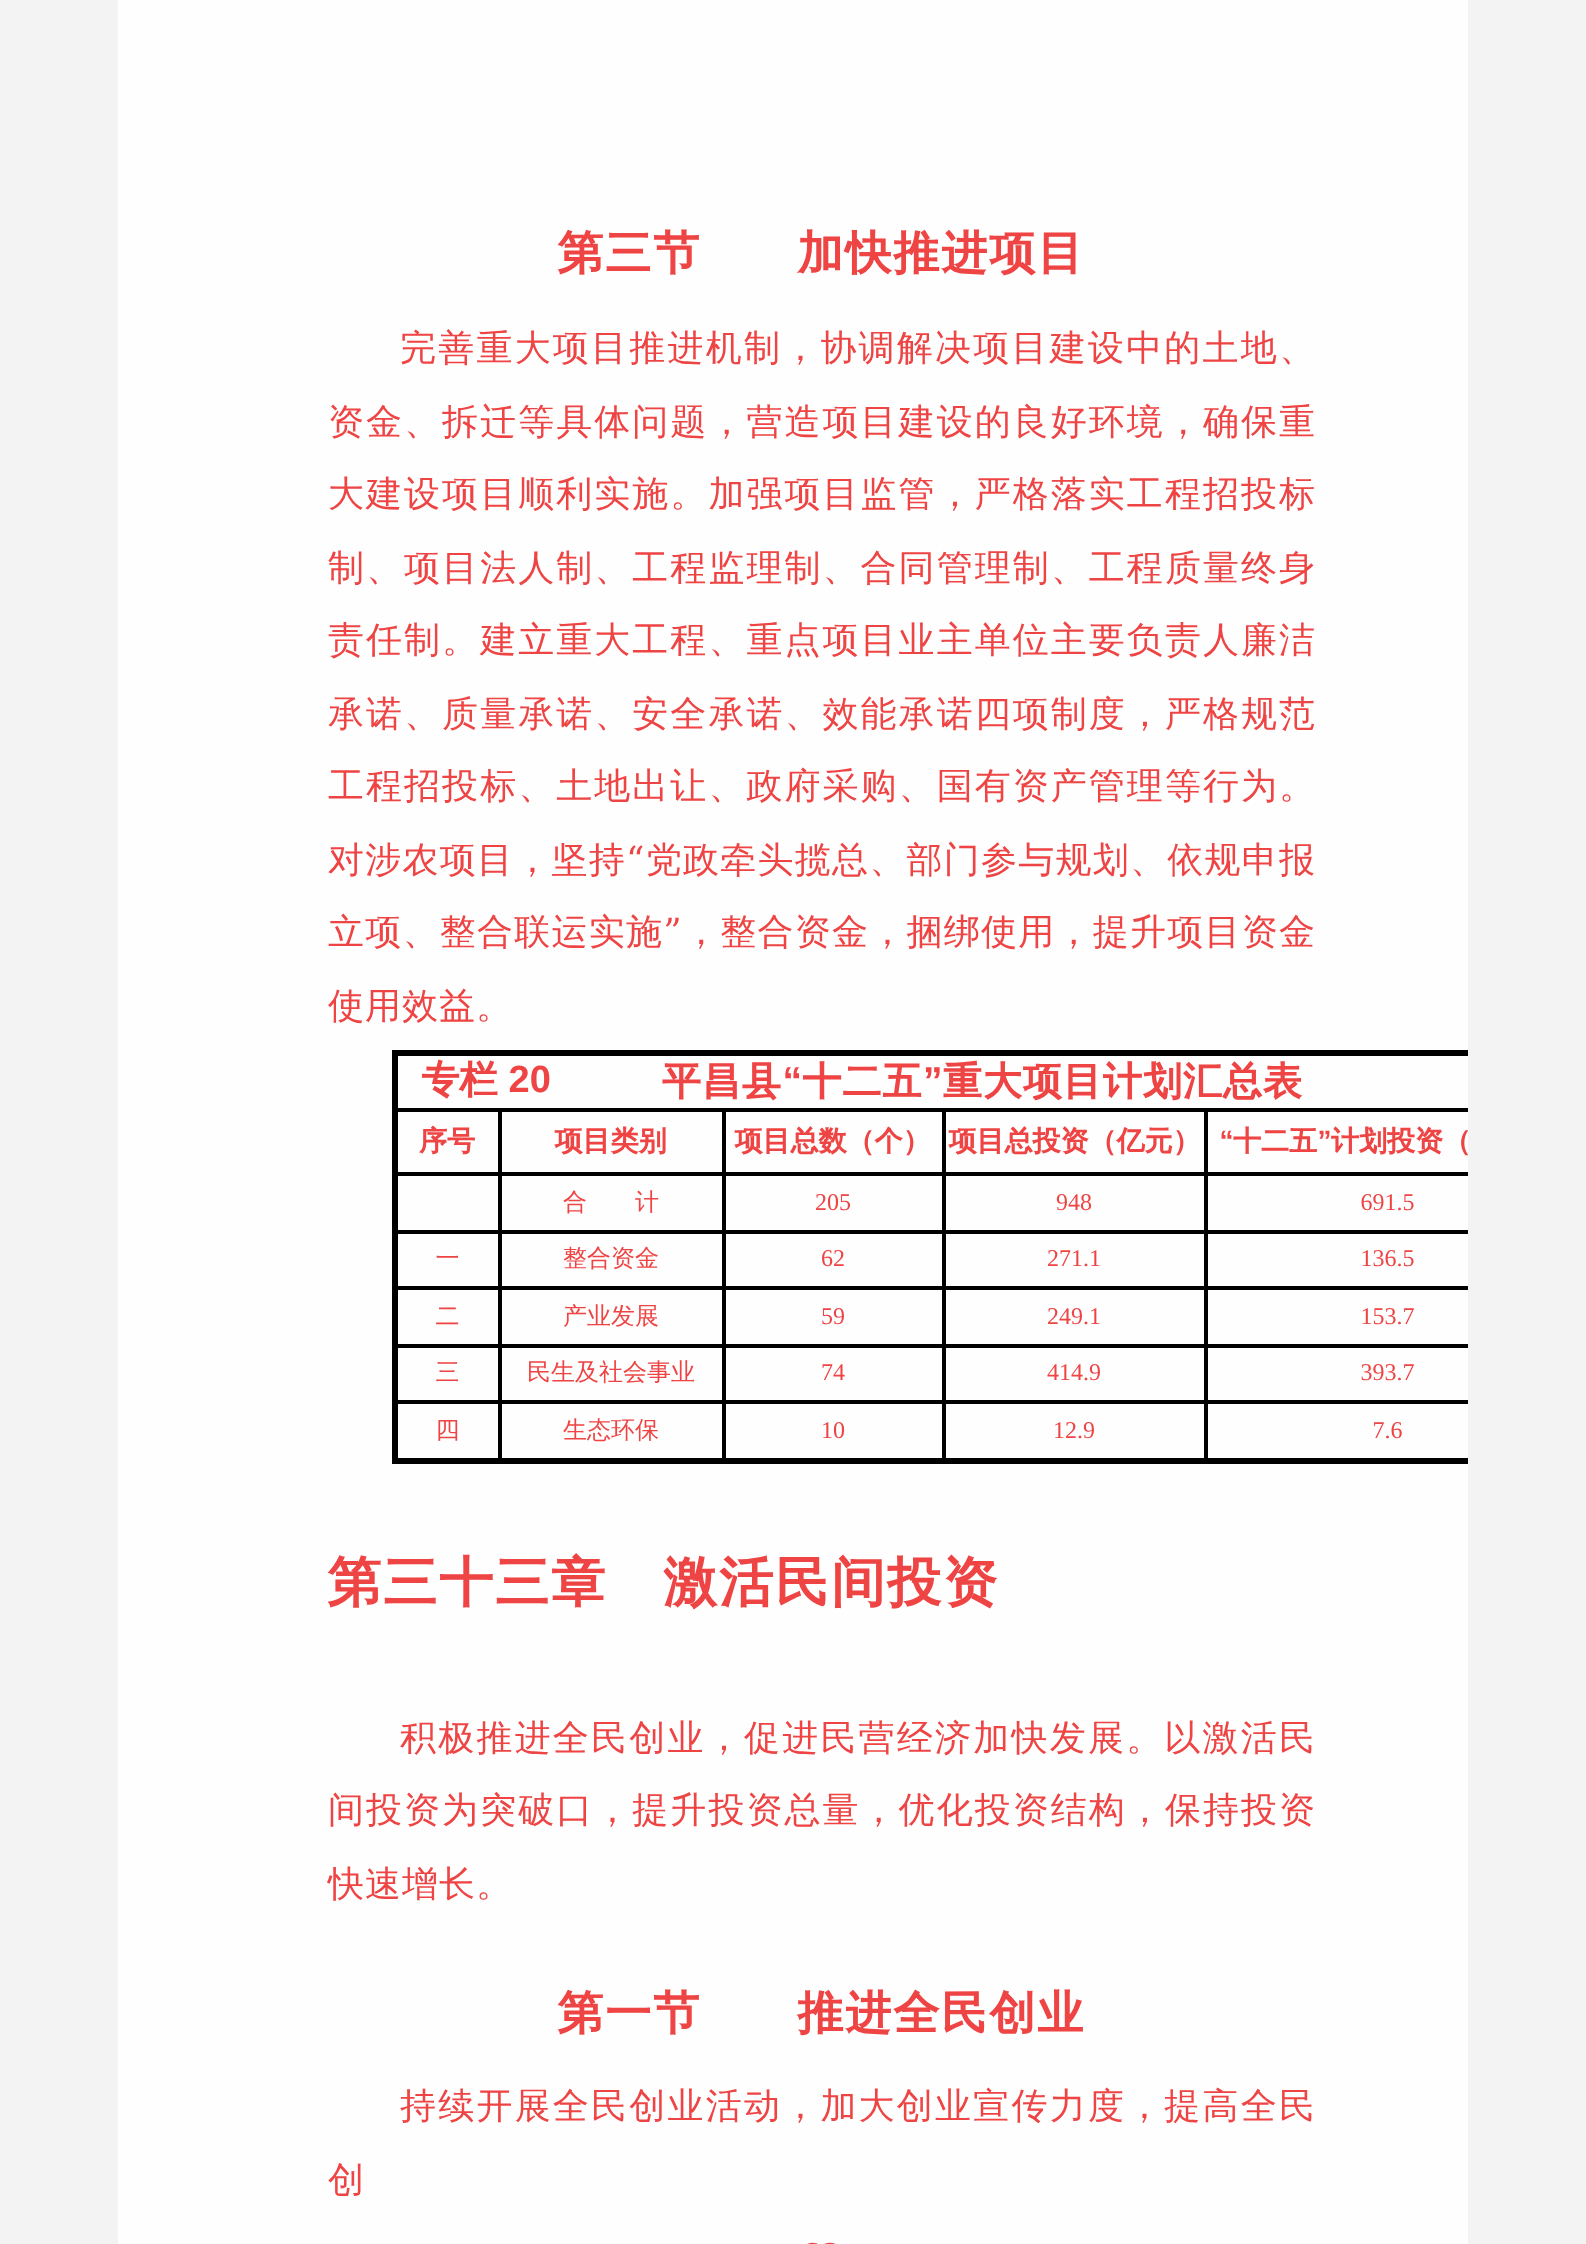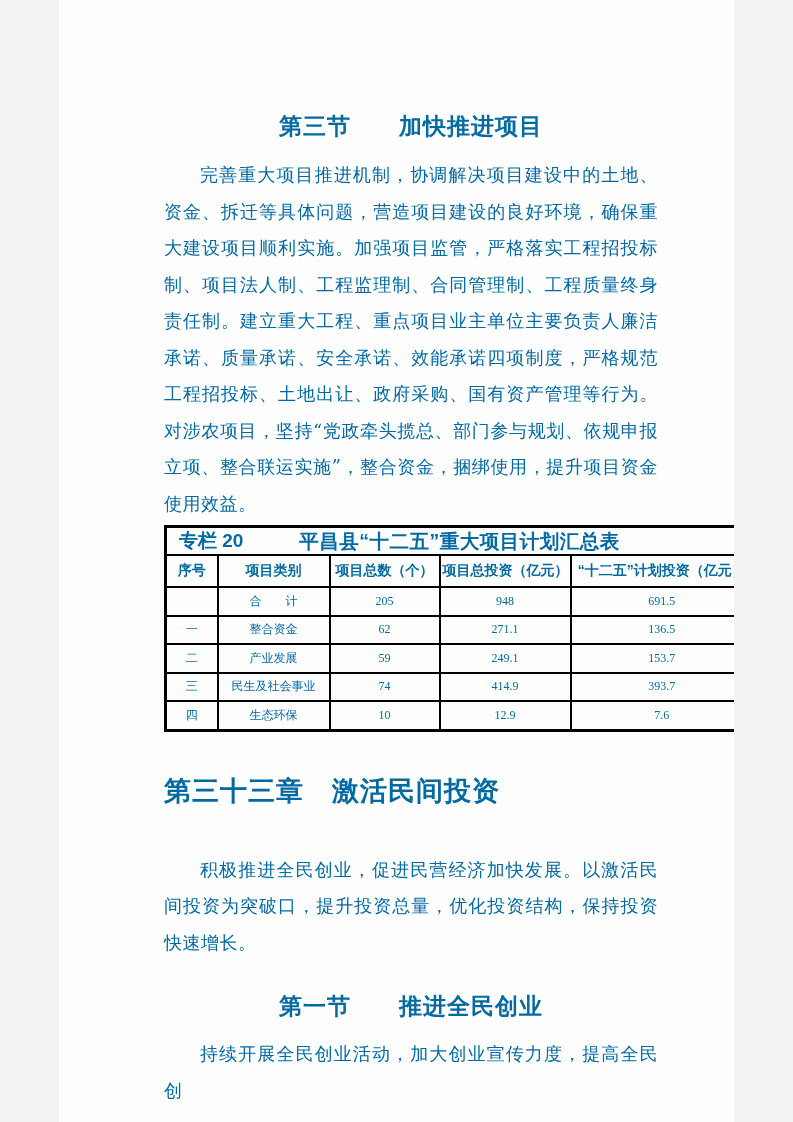--- a/index.html
+++ b/index.html
@@ -2,21 +2,21 @@
 <html><head>
 <meta charset="utf-8">
 <style>
   html, body { margin: 0; padding: 0; background: #f3f3f3; }
   .page {
     position: relative;
     width: 675px;
     height: 1122px;
     margin: 0 auto;
     background: #fefefe;
-    color: #0369a1;
+    color: #ef4444;
     box-sizing: border-box;
     padding: 110px 76px 0 105px;
     font-family: "DejaVu Serif", serif;
     overflow: hidden;
   }
   .section-heading {
     margin: 0;
     text-align: center;
     font-family: "Liberation Sans", sans-serif;
     font-weight: bold;
@@ -31,20 +31,21 @@
     text-align: justify;
     text-indent: 2em;
     letter-spacing: 0.5px;
   }
   .box-table {
     width: 588px;
     margin-top: 3px;
     border-collapse: collapse;
     table-layout: fixed;
     border: 3px solid #000;
+    margin-left: 32px;
   }
   .box-table td, .box-table th {
     border: 2px solid #000;
     padding: 0 2px;
     text-align: center;
     vertical-align: middle;
     overflow: hidden;
   }
   .title-cell { padding: 3px 0; }
   .title-wrap {

